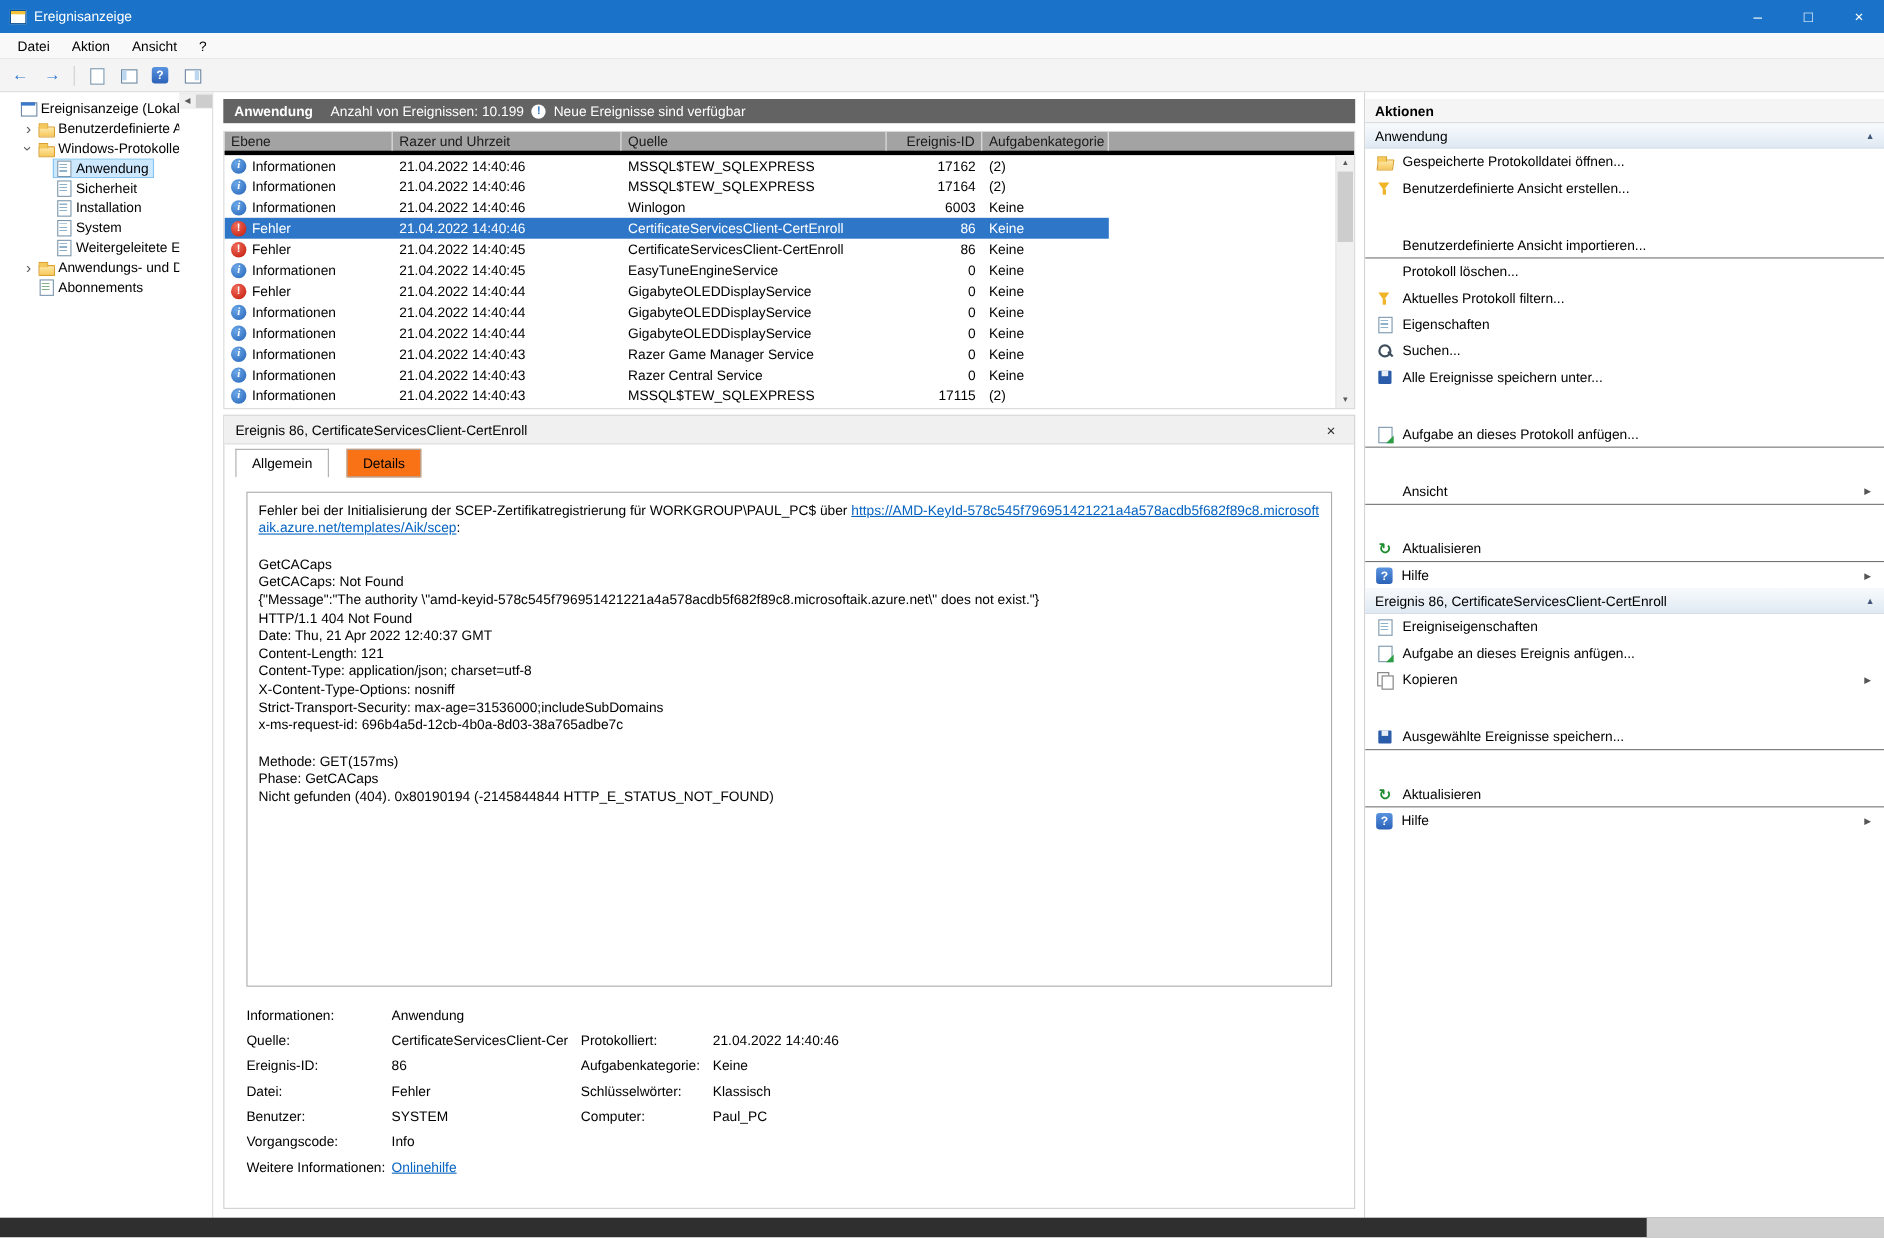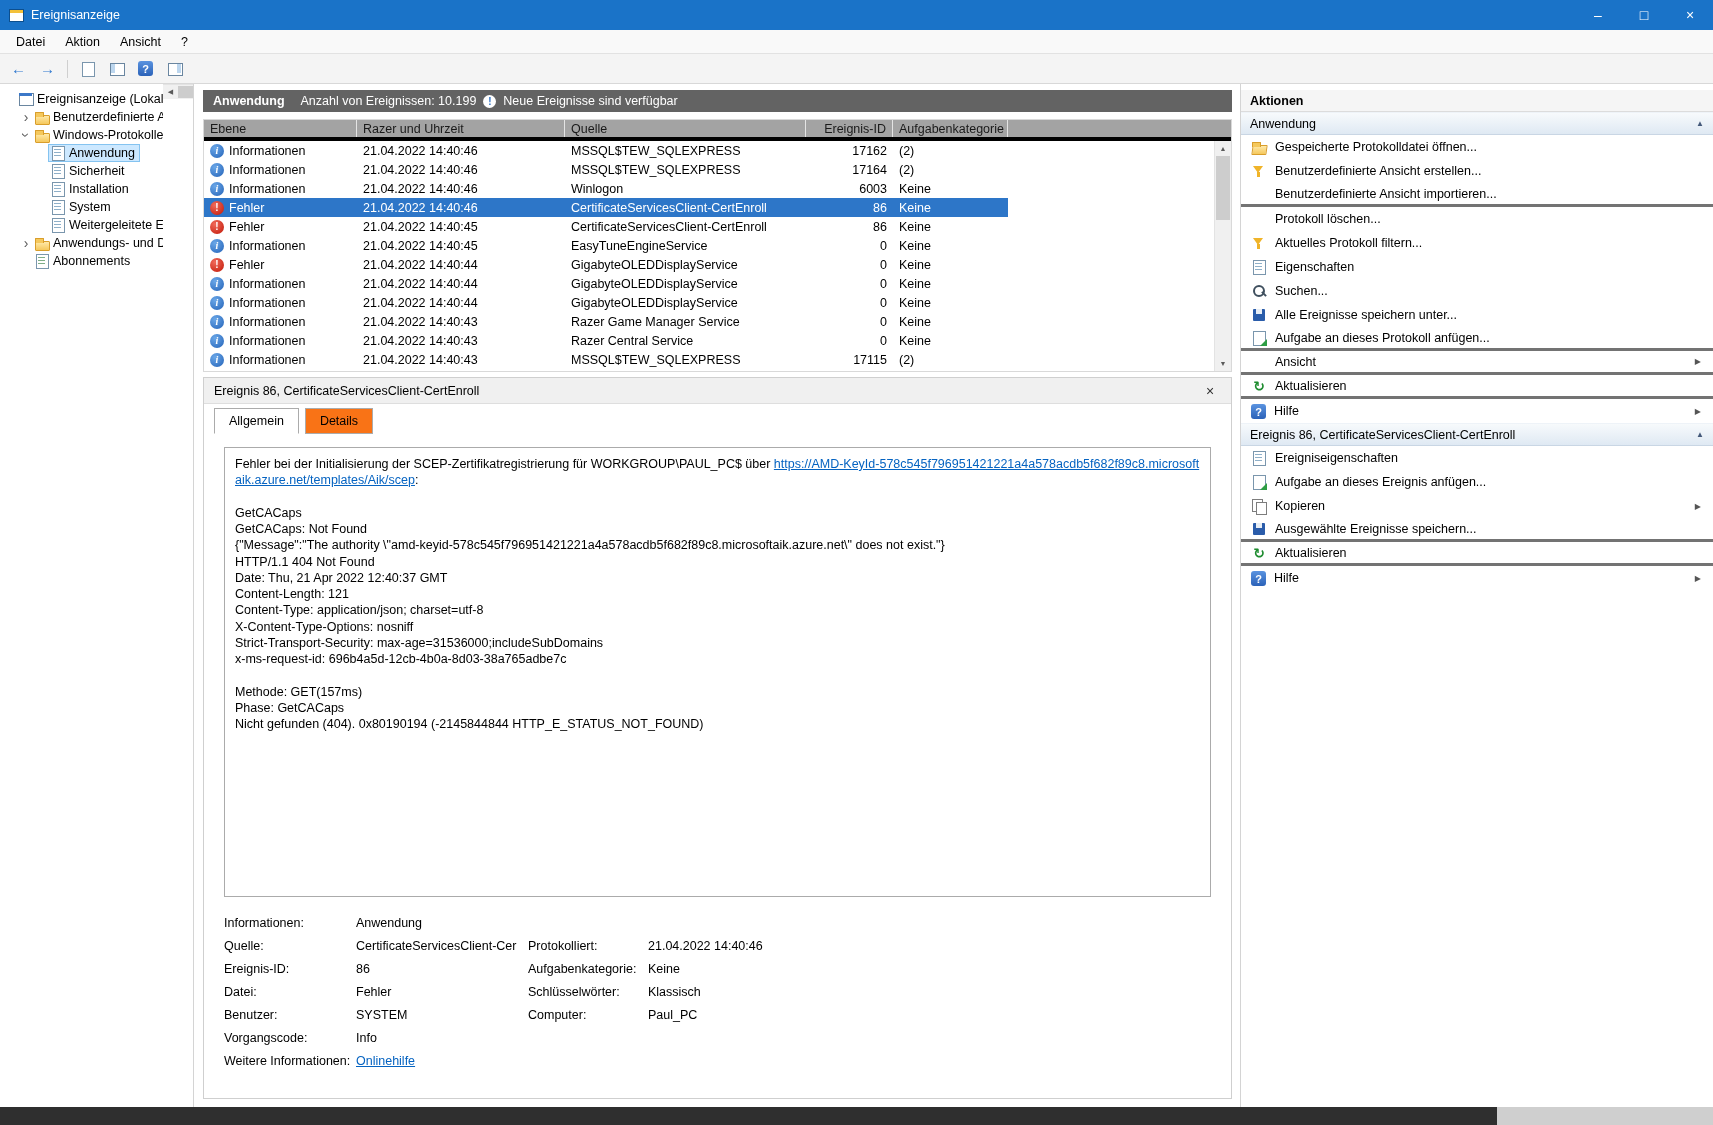--- a/index.html
+++ b/index.html
@@ -63,36 +63,36 @@
   .lvlic.error { background:radial-gradient(circle at 35% 30%, #f06a5a, #c21807); }
   .vscroll { position:absolute; top:21px; right:0; bottom:0; width:17px; background:#f0f0f0; border-left:1px solid #e3e3e3; display:flex; flex-direction:column; }
   .vs-arrow { height:15px; flex:none; display:flex; align-items:center; justify-content:center; font-size:7px; color:#5a5a5a; }
   .vs-track { flex:1; position:relative; }
   .vs-thumb { position:absolute; top:0; left:1px; right:1px; height:64px; background:#cdcdcd; }
 
   
   .detail { flex:1; margin-top:5px; border:1px solid #cfcfcf; display:flex; flex-direction:column; min-height:0; background:#fff; }
   .detail-title { height:26px; background:#f0f0f0; border-bottom:1px solid #dedede; display:flex; align-items:center; padding:0 10px; font-size:12.5px; flex:none; }
   .detail-title .x { margin-left:auto; width:22px; text-align:center; font-size:14px; color:#333; }
-  .tabs { height:30px; flex:none; display:flex; align-items:flex-end; padding-left:10px; gap:6px; }
+  .tabs { height:30px; flex:none; display:flex; align-items:flex-end; padding-left:10px; gap:16px; }
   .tab { padding:5px 14px 5px 14px; border:1px solid #ababab; background:#f97316; font-size:12.5px; }
   .tab.active { background:#fff; border-bottom-color:#fff; font-weight:normal; }
   .detail-body { flex:1; padding:13px 20px 10px 20px; min-height:0; display:flex; flex-direction:column; overflow:hidden; }
   .msgbox { height:450px; flex:none; border:1px solid #ababab; background:#fff; padding:8px 10px; font-size:12.5px; line-height:1.3; overflow:hidden; white-space:pre-wrap; word-break:break-word; }
   .msgbox a, .flink { color:#0563c1; text-decoration:underline; word-break:break-all; }
   .fields { margin-top:14px; display:grid; grid-template-columns:132px 172px 120px auto; font-size:12.5px; }
   .fcell { height:23px; display:flex; align-items:center; overflow:hidden; white-space:nowrap; }
 
   
   .actions-title { height:22px; flex:none; display:flex; align-items:center; padding:0 9px; font-weight:bold; font-size:12.5px; border-bottom:1px solid #dcdcdc; background:#f5f5f5; }
   .asec-header { height:23px; flex:none; display:flex; align-items:center; padding:0 9px; background:linear-gradient(#f7fafc,#dfe9f3); border-top:1px solid #eef3f8; border-bottom:1px solid #c9d6e4; font-size:12.5px; }
   .asec-header .chev { margin-left:auto; font-size:8px; color:#44597a; }
   .aitem { height:24px; flex:none; display:flex; align-items:center; gap:8px; padding:0 12px 0 10px; font-size:12.5px; white-space:nowrap; overflow:hidden; }
   .aitem .arrow { margin-left:auto; font-size:8px; color:#555; }
-  .aitem.sep { border-bottom:3px solid #737373; }
+  .aitem.sep { border-bottom:1px solid #737373;margin-top:28px; }
 
   
   .bottom-strip { height:18px; flex:none; background:#2f2f2f; display:flex; }
   .bottom-strip .light { margin-left:auto; width:216px; height:100%; background:#cfcfcf; }
 
   
   .ic { width:16px; height:16px; flex:none; position:relative; display:inline-block; }
   .ic.back-icon, .ic.forward-icon { color:#2f78cf; font-weight:bold; font-size:15px; line-height:16px; text-align:center; }
   .ic.help-icon { background:linear-gradient(#5a93e0,#2b62b8); border-radius:3px; color:#fff; font-weight:bold; font-size:11px; line-height:16px; text-align:center; width:15px; height:15px; }
   .ic.refresh-icon { color:#1e8c2f; font-weight:bold; font-size:14px; line-height:16px; text-align:center; }

